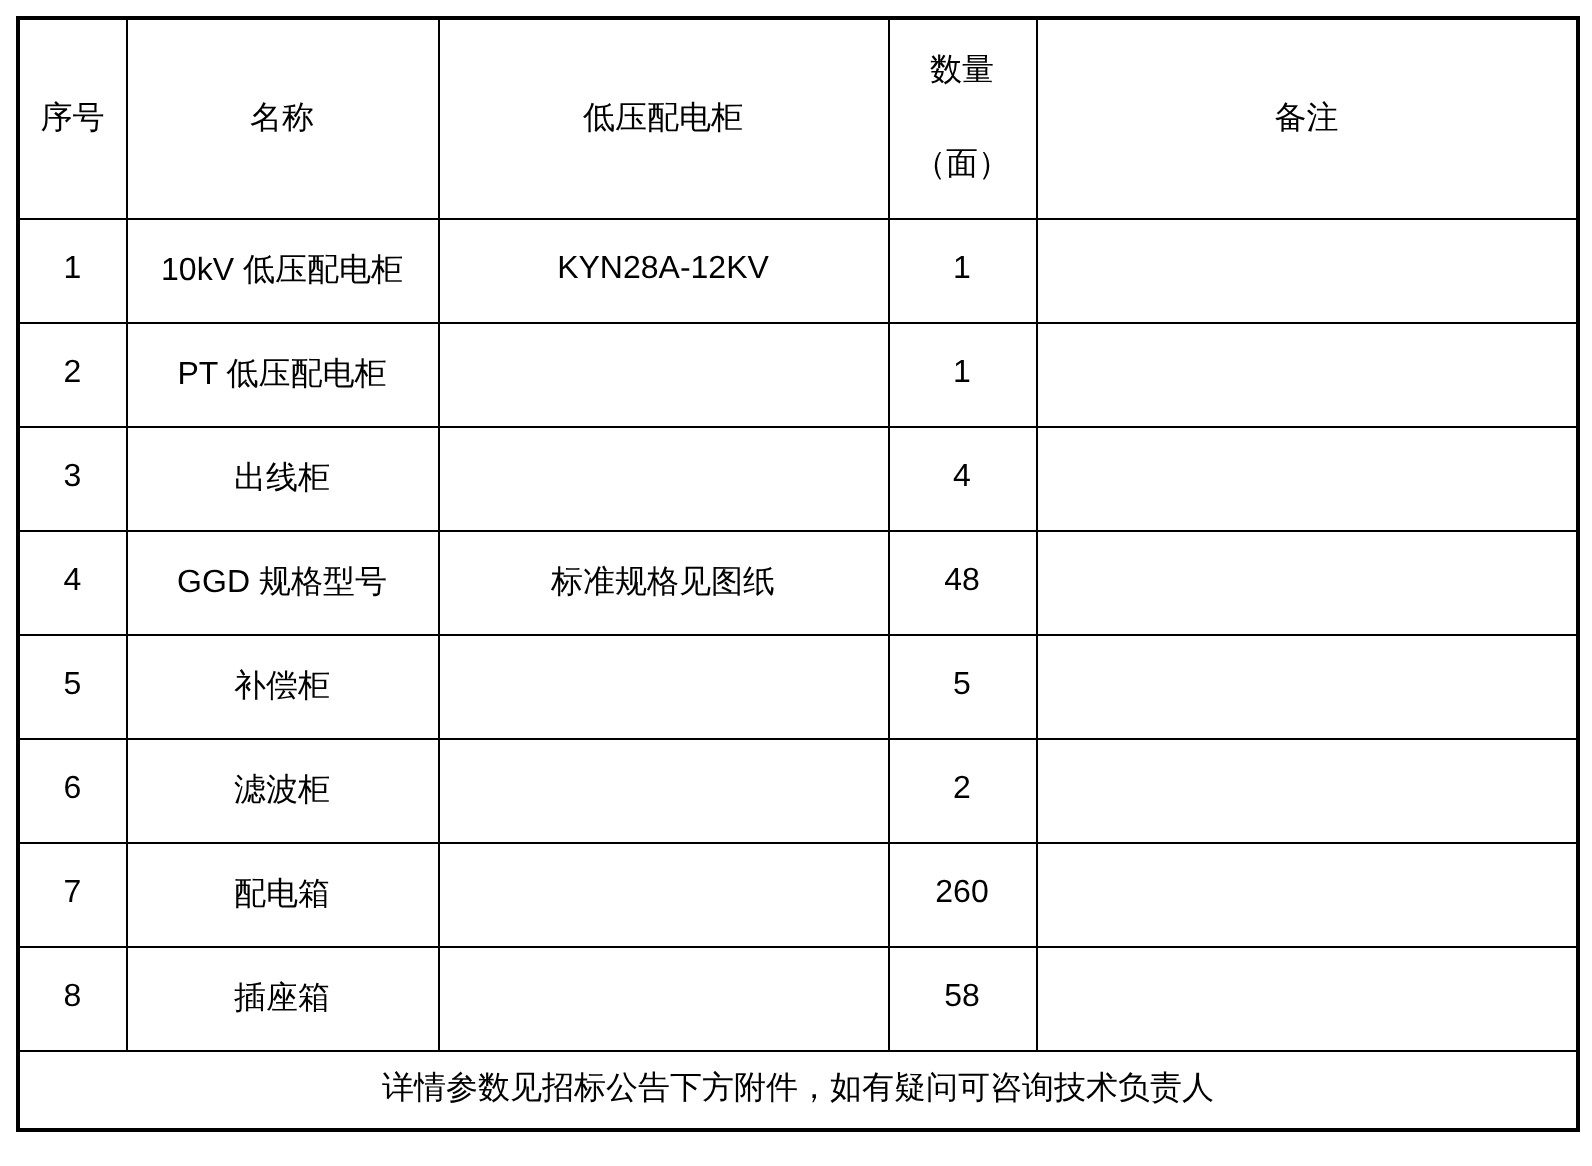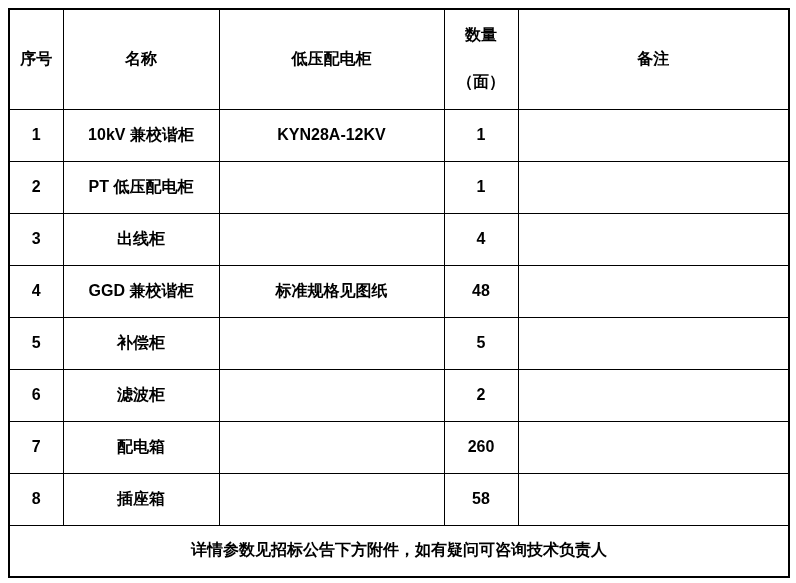--- a/index.html
+++ b/index.html
@@ -19,30 +19,30 @@
   table.spec-table {
     border-collapse: collapse;
     table-layout: fixed;
     width: 780px;
     border: 2px solid #000000;
   }
   table.spec-table th,
   table.spec-table td {
     border: 1px solid #000000;
     font-size: 16px;
-    font-weight: bold;
+    font-weight: normal;
     text-align: center;
     vertical-align: middle;
     padding: 4px 2px;
     overflow: hidden;
     white-space: nowrap;
   }
   tr.header-row { height: 100px; }
   tr.data-row   { height: 52px;  }
-  tr.footer-row { height: 52px;  }
+  tr.footer-row { height: 40px;  }
   .qty-head {
     display: flex;
     flex-direction: column;
     align-items: center;
     justify-content: center;
     gap: 26px;
   }
   td.footer-cell {
     text-align: left;
     padding-left: 6px;
@@ -70,42 +70,42 @@
           <div class="qty-head">
             <span>数量</span>
             <span>（面）</span>
           </div>
         </th>
         <th>备注</th>
       </tr>
 
       <tr class="data-row">
         <td>1</td>
-        <td>10kV 兼校谐柜</td>
+        <td>10kV 低压配电柜</td>
         <td>KYN28A-12KV</td>
         <td>1</td>
         <td></td>
       </tr>
       <tr class="data-row">
         <td>2</td>
         <td>PT 低压配电柜</td>
         <td></td>
         <td>1</td>
         <td></td>
       </tr>
       <tr class="data-row">
         <td>3</td>
         <td>出线柜</td>
         <td></td>
         <td>4</td>
         <td></td>
       </tr>
       <tr class="data-row">
         <td>4</td>
-        <td>GGD 兼校谐柜</td>
+        <td>GGD 规格型号</td>
         <td>标准规格见图纸</td>
         <td>48</td>
         <td></td>
       </tr>
       <tr class="data-row">
         <td>5</td>
         <td>补偿柜</td>
         <td></td>
         <td>5</td>
         <td></td>

